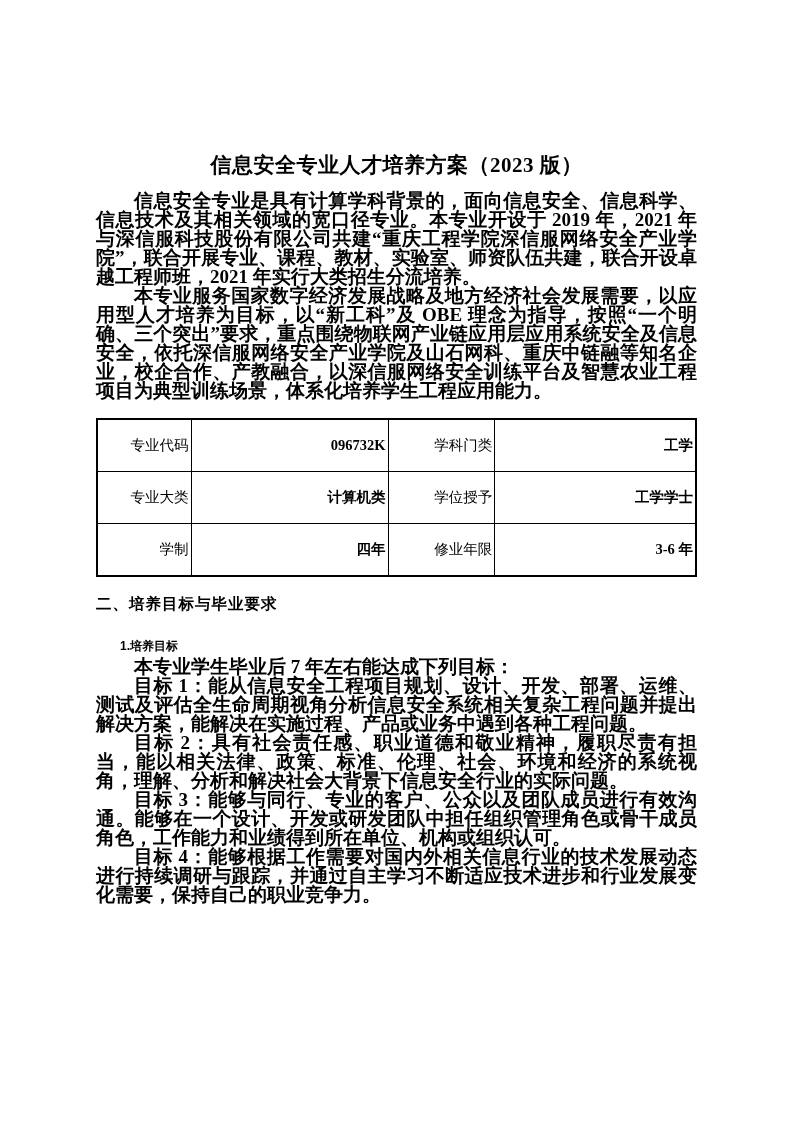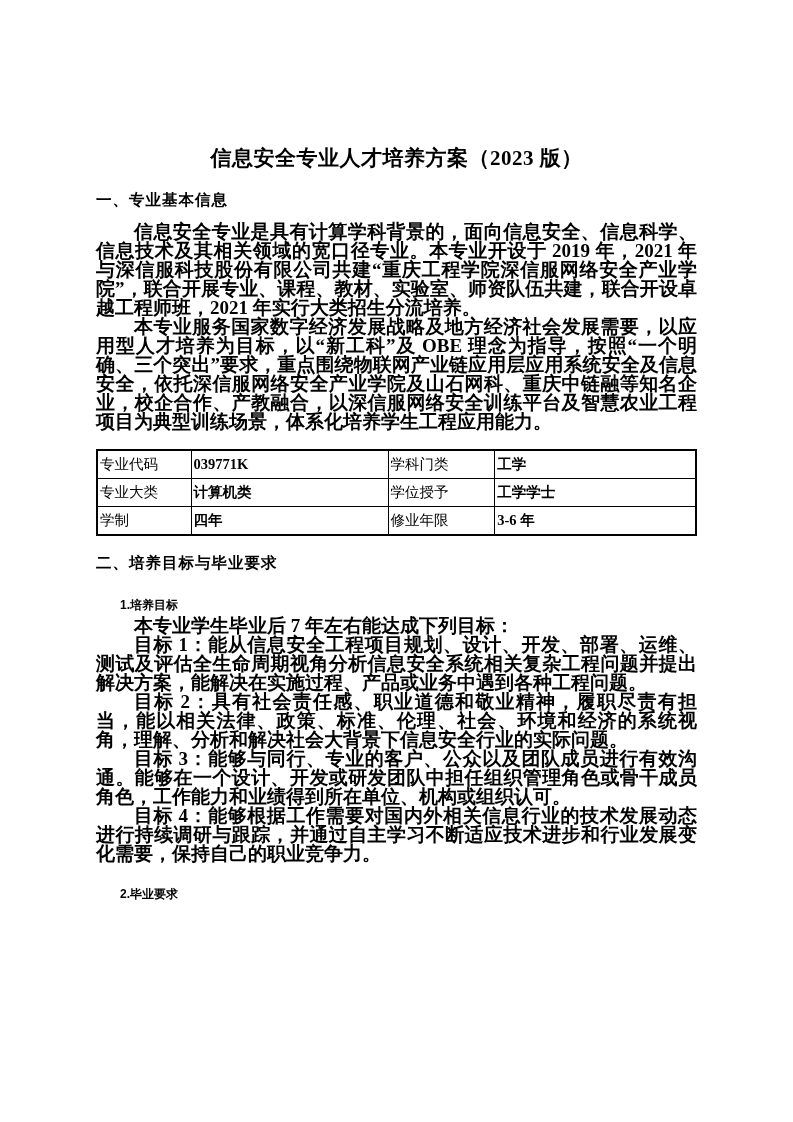--- a/index.html
+++ b/index.html
@@ -4,21 +4,21 @@
 <style>
   html, body {
     margin: 0;
     padding: 0;
     background: #ffffff;
   }
   .page {
     position: relative;
     width: 793px;
     height: 912px;
-    margin: 1px auto;
+    margin: 8px auto;
     background: #ffffff;
     color: #000000;
     font-family: "Liberation Serif", "DejaVu Serif", serif;
     overflow: hidden;
     box-sizing: border-box;
   }
   .content {
     padding: 0 96px;
   }
   .doc-title {
@@ -61,52 +61,51 @@
   table.info-table {
     width: 100%;
     border-collapse: collapse;
     border: 2.5px solid #000000;
     margin: 18px 0 12px 0;
     table-layout: fixed;
   }
   table.info-table td {
     border: 1.5px solid #000000;
     height: 27px;
-    text-align: left;
+    text-align: right;
     vertical-align: middle;
     font-size: 14.5px;
-    padding: 0 2px;
+    padding: 12px 2px;
   }
   table.info-table td.val {
     font-weight: bold;
   }
 </style>
 </head>
 <body>
 
 <div class="page">
   <div class="content">
 
     <h1 class="doc-title">信息安全专业人才培养方案（2023 版）</h1>
 
-    <h2 class="h-major">一、专业基本信息</h2>
     <p class="body first">信息安全专业是具有计算学科背景的，面向信息安全、信息科学、信息技术及其相关领域的宽口径专业。本专业开设于 2019 年，2021 年与深信服科技股份有限公司共建“重庆工程学院深信服网络安全产业学院”，联合开展专业、课程、教材、实验室、师资队伍共建，联合开设卓越工程师班，2021 年实行大类招生分流培养。</p>
     <p class="body">本专业服务国家数字经济发展战略及地方经济社会发展需要，以应用型人才培养为目标，以“新工科”及 OBE 理念为指导，按照“一个明确、三个突出”要求，重点围绕物联网产业链应用层应用系统安全及信息安全，依托深信服网络安全产业学院及山石网科、重庆中链融等知名企业，校企合作、产教融合，以深信服网络安全训练平台及智慧农业工程项目为典型训练场景，体系化培养学生工程应用能力。</p>
 
     <table class="info-table">
       <colgroup>
         <col style="width:15.7%">
         <col style="width:32.9%">
         <col style="width:17.8%">
         <col style="width:33.6%">
       </colgroup>
       <tbody>
         <tr>
           <td>专业代码</td>
-          <td class="val">039771K</td>
+          <td class="val">096732K</td>
           <td>学科门类</td>
           <td class="val">工学</td>
         </tr>
         <tr>
           <td>专业大类</td>
           <td class="val">计算机类</td>
           <td>学位授予</td>
           <td class="val">工学学士</td>
         </tr>
         <tr>

